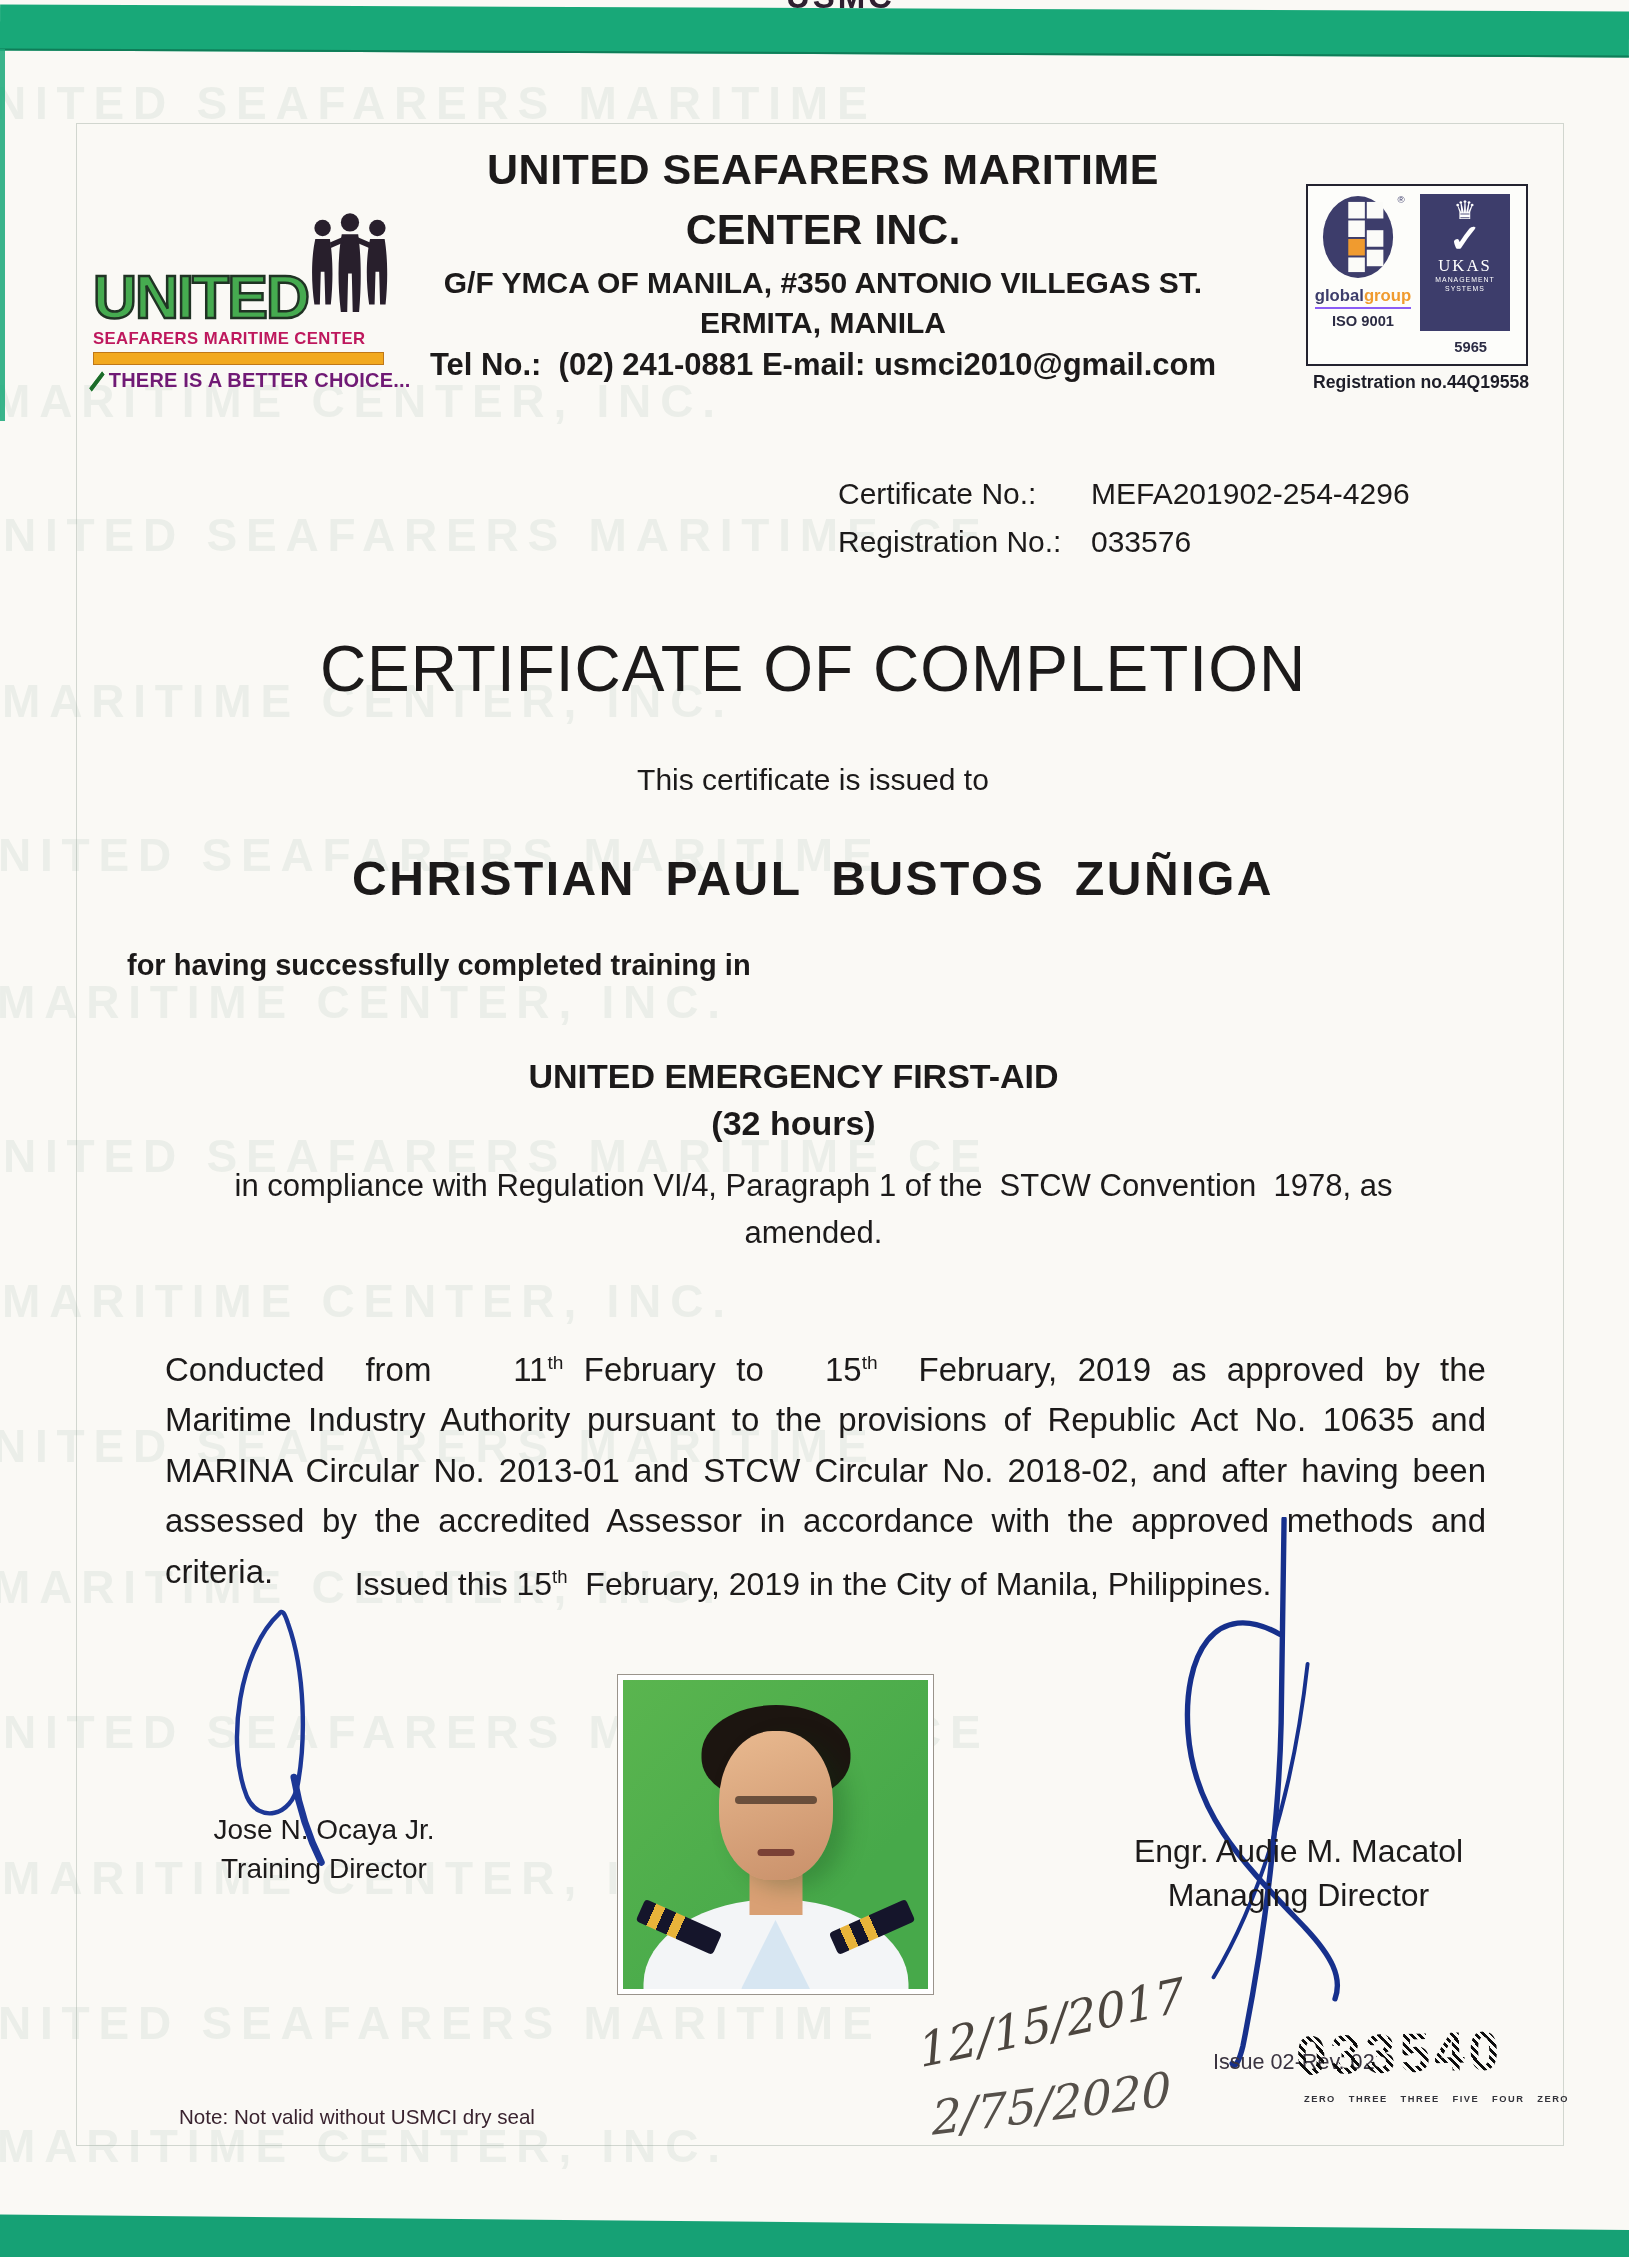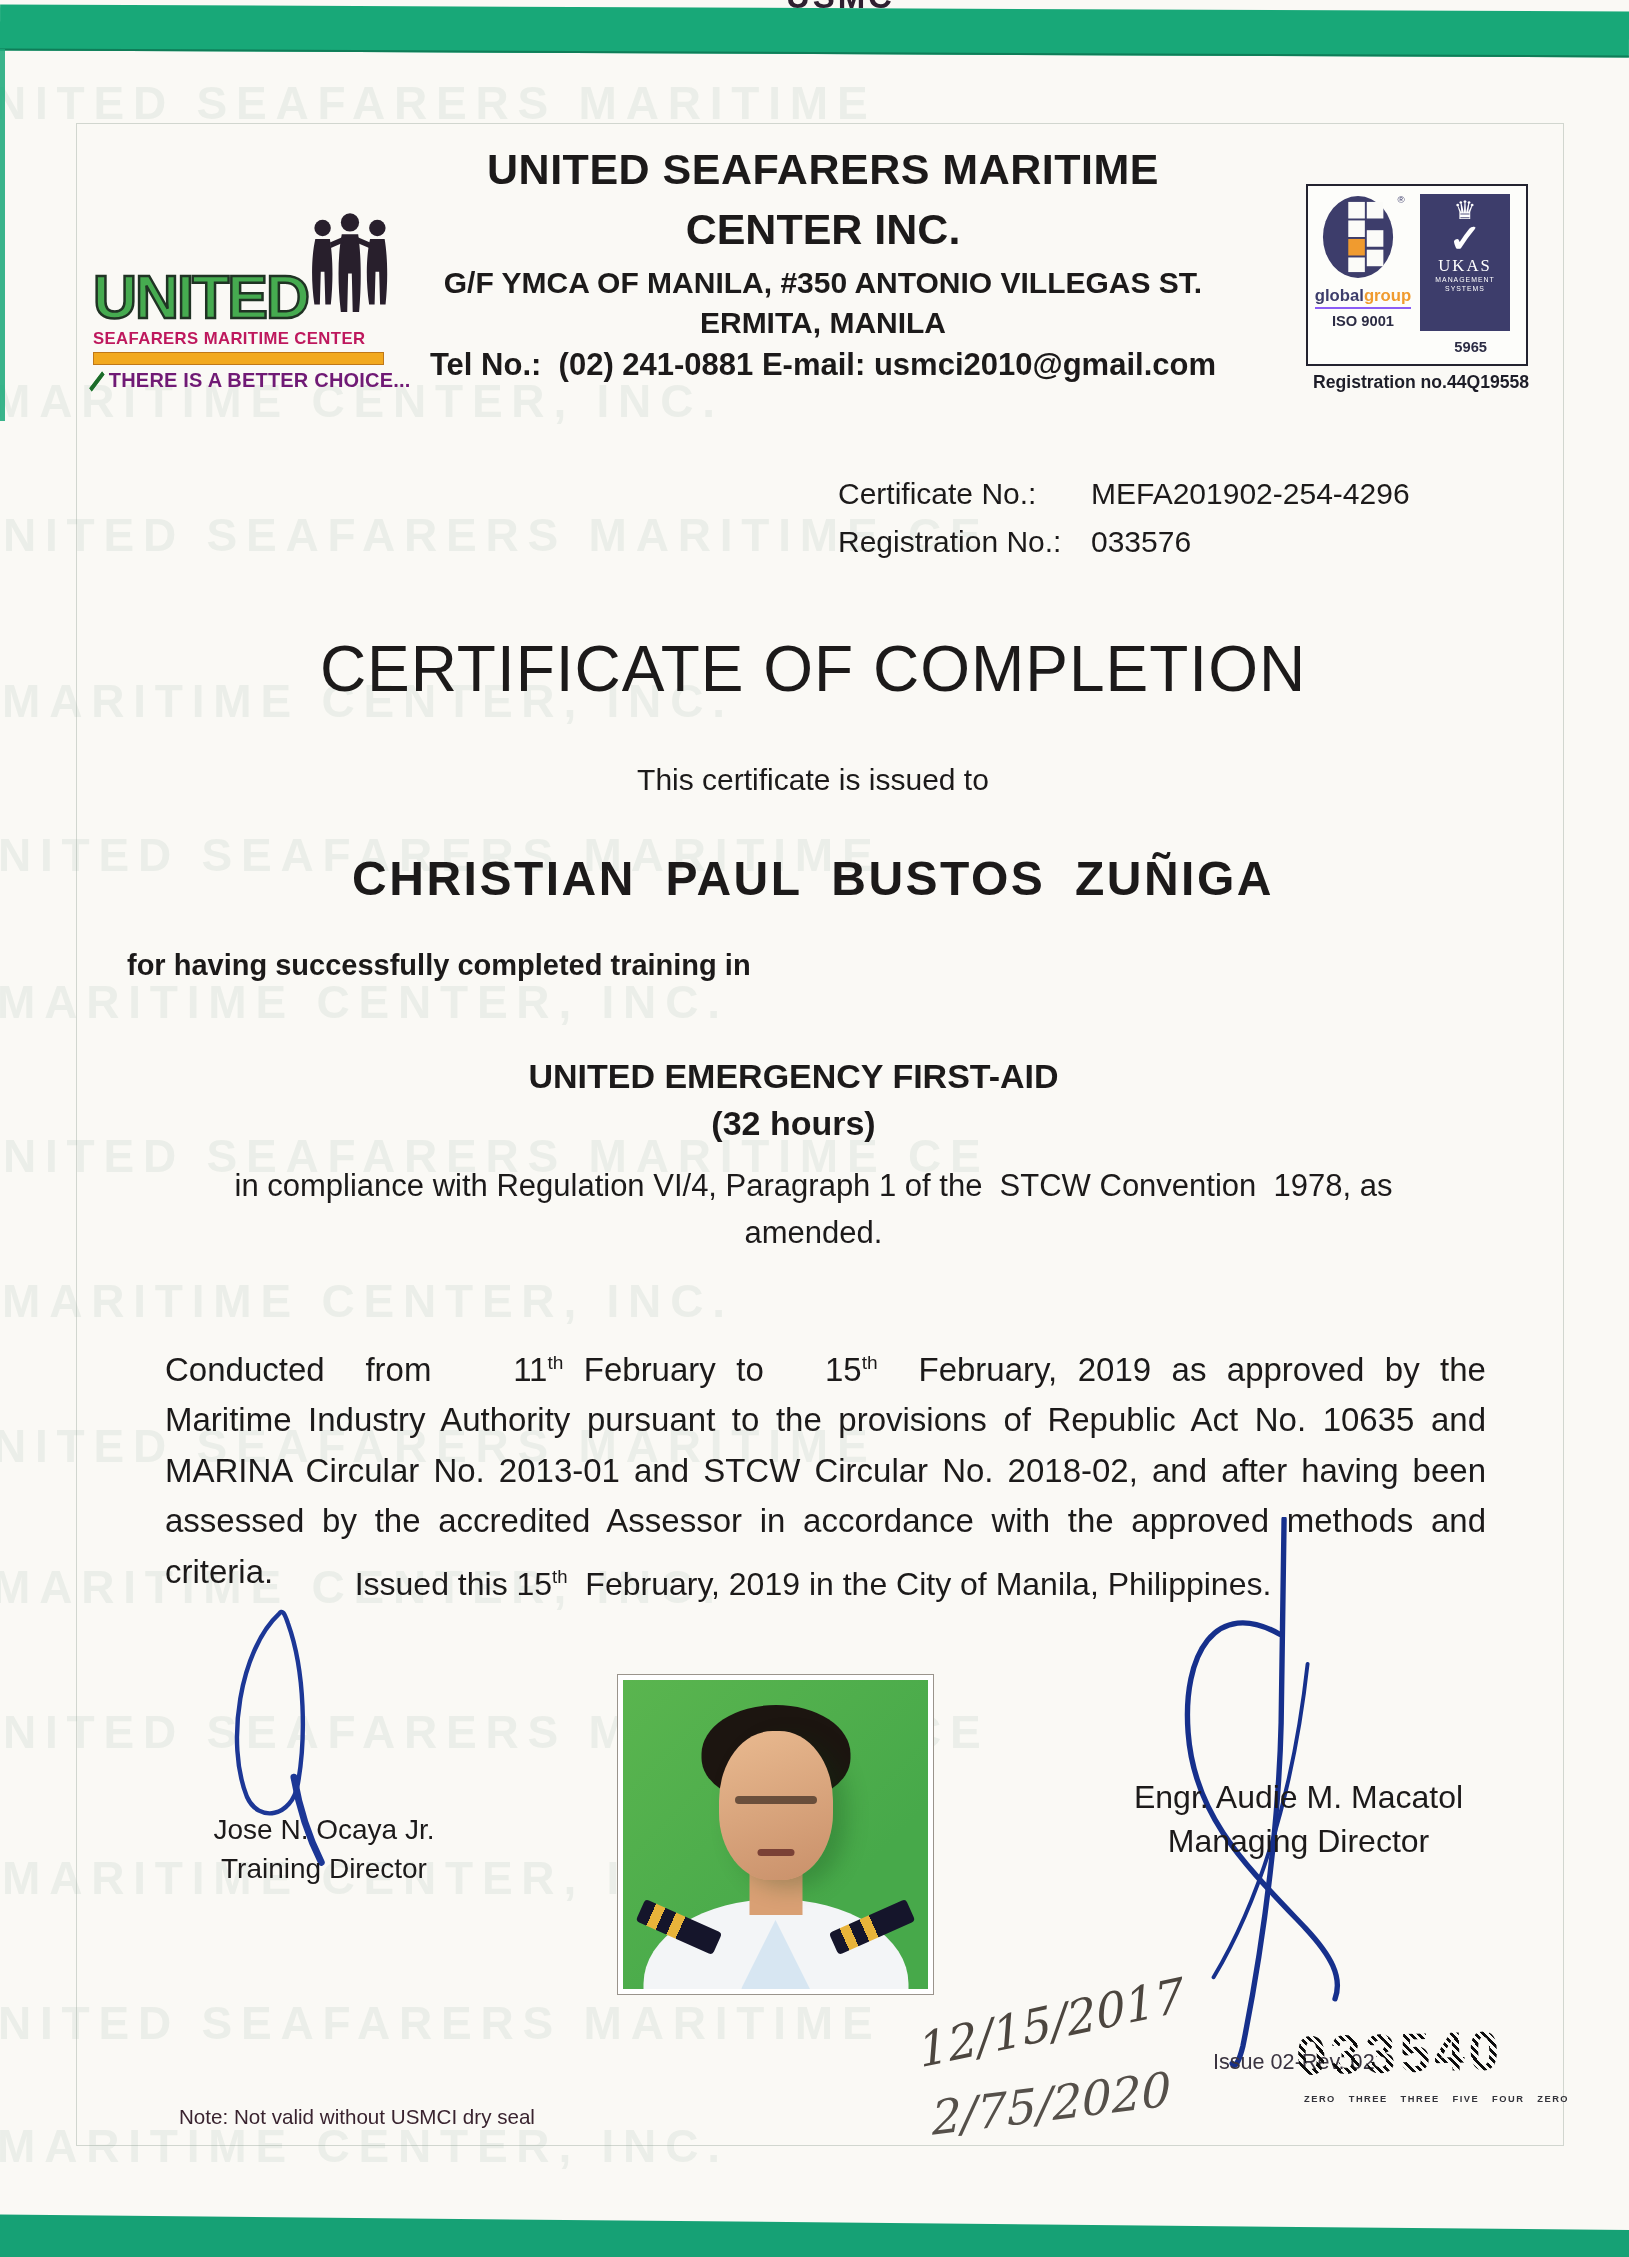--- a/index.html
+++ b/index.html
@@ -55,21 +55,21 @@
   .completed{position:absolute;left:127px;top:949px;width:1372px;text-align:left;font-size:29px;font-weight:bold;}
   .course{position:absolute;left:127px;top:1057px;width:1333px;text-align:center;font-size:34px;font-weight:bold;}
   .hours{position:absolute;left:127px;top:1104px;width:1333px;text-align:center;font-size:34px;font-weight:bold;}
   .comp1{position:absolute;left:108px;top:1168px;width:1411px;text-align:center;font-size:31px;white-space:pre-wrap;}
   .comp2{position:absolute;left:108px;top:1215px;width:1411px;text-align:center;font-size:31px;}
   .bodytext{position:absolute;left:165px;top:1345px;width:1321px;font-size:33px;line-height:1.53;text-align:justify;word-spacing:4.9px;white-space:pre-wrap;}
   .sup{font-size:.58em;vertical-align:super;line-height:0;}
   .issuedline{position:absolute;left:127px;top:1566px;width:1372px;text-align:center;font-size:32px;white-space:pre-wrap;}
   
   .sig-left-block{position:absolute;left:123px;top:1811px;width:402px;text-align:center;font-size:28px;line-height:1.38;}
-  .sig-right-block{position:absolute;left:1068px;top:1775px;width:461px;text-align:center;font-size:32px;line-height:1.38;}
+  .sig-right-block{position:absolute;left:1068px;top:1829px;width:461px;text-align:center;font-size:32px;line-height:1.38;}
   .sigsvg{position:absolute;pointer-events:none;}
   
   .photo{position:absolute;left:617px;top:1674px;width:317px;height:321px;background:#fff;border:1px solid #9a948c;padding:4.9px;box-sizing:border-box;}
   .photo-inner{position:relative;width:100%;height:100%;background:linear-gradient(135deg,#5ab54f,#47a94a 70%);overflow:hidden;}
   .ph-hair{position:absolute;left:50%;top:25.5px;transform:translateX(-50%);width:149px;height:98px;background:#1c1510;border-radius:50% 50% 46% 46%;}
   .ph-face{position:absolute;left:50%;top:51px;transform:translateX(-50%);width:114px;height:149px;background:linear-gradient(160deg,#e9ba90,#c9906a);border-radius:47% 47% 45% 45%;box-shadow:13.7px 7.8px 21.6px rgba(10,60,20,.25);}
   .ph-brow{position:absolute;left:50%;top:116px;transform:translateX(-50%);width:82px;height:7.8px;background:#3a2a20;border-radius:3.9px;opacity:.7;}
   .ph-mouth{position:absolute;left:50%;top:169px;transform:translateX(-50%);width:37px;height:6.9px;background:#7a4136;border-radius:3.9px;}
   .ph-neck{position:absolute;left:50%;top:188px;transform:translateX(-50%);width:53px;height:47px;background:#d9a074;}
   .ph-shirt{position:absolute;left:50%;bottom:-7.8px;transform:translateX(-50%);width:265px;height:98px;background:#f3f5f7;border-radius:52% 52% 0 0/90% 90% 0 0;}

